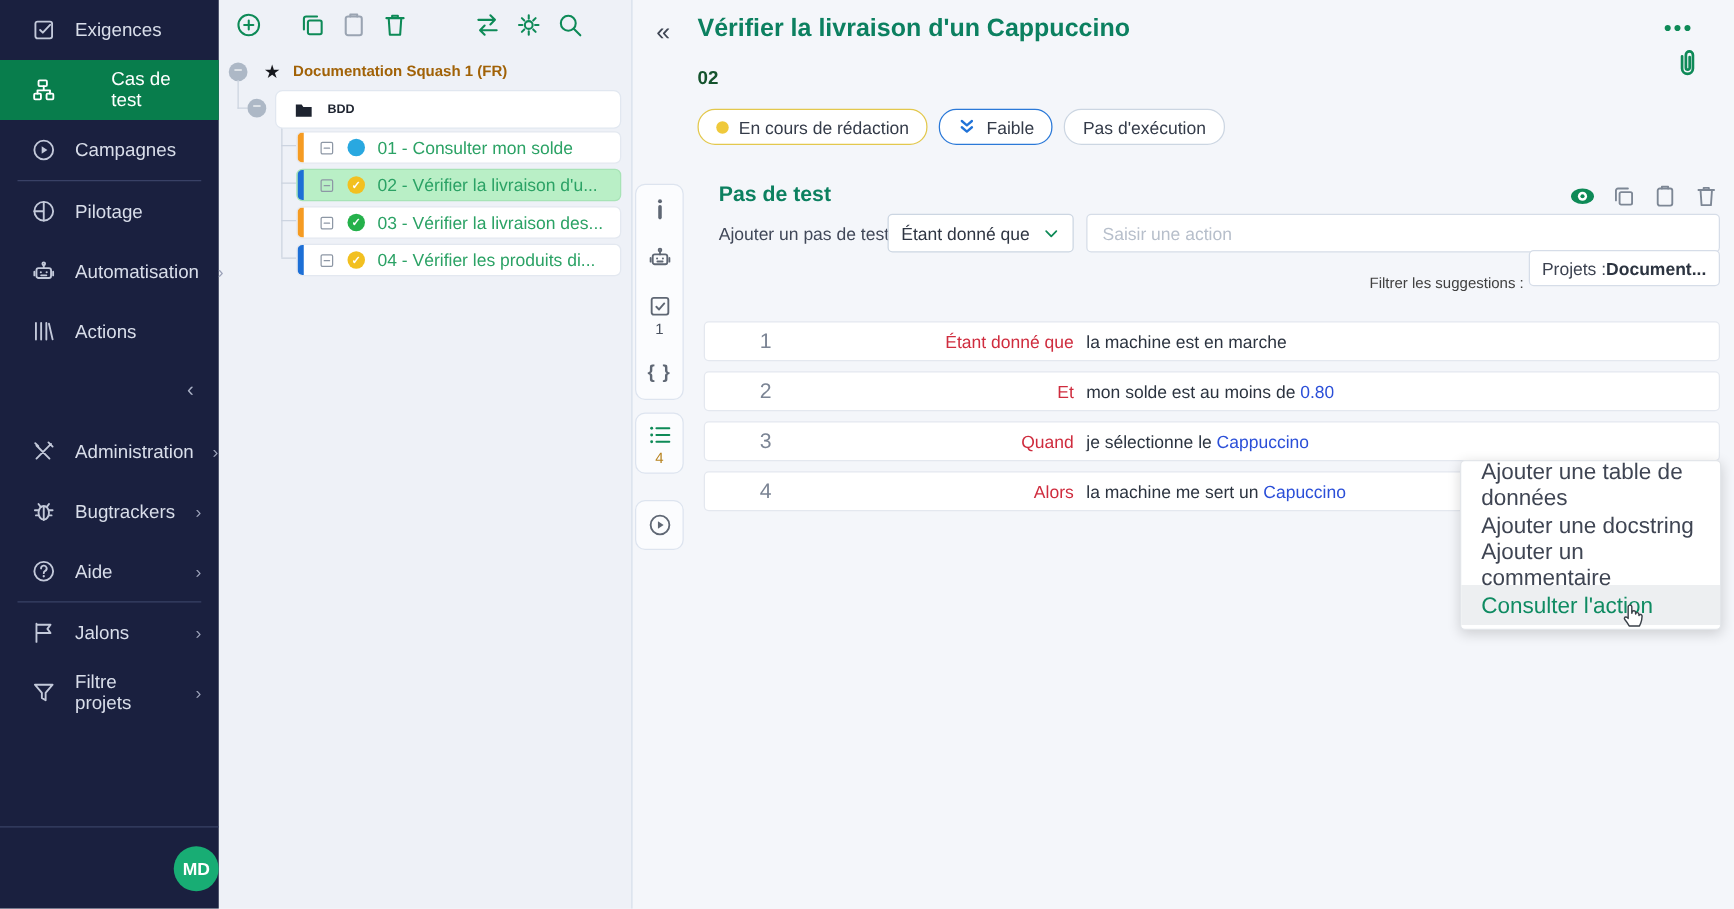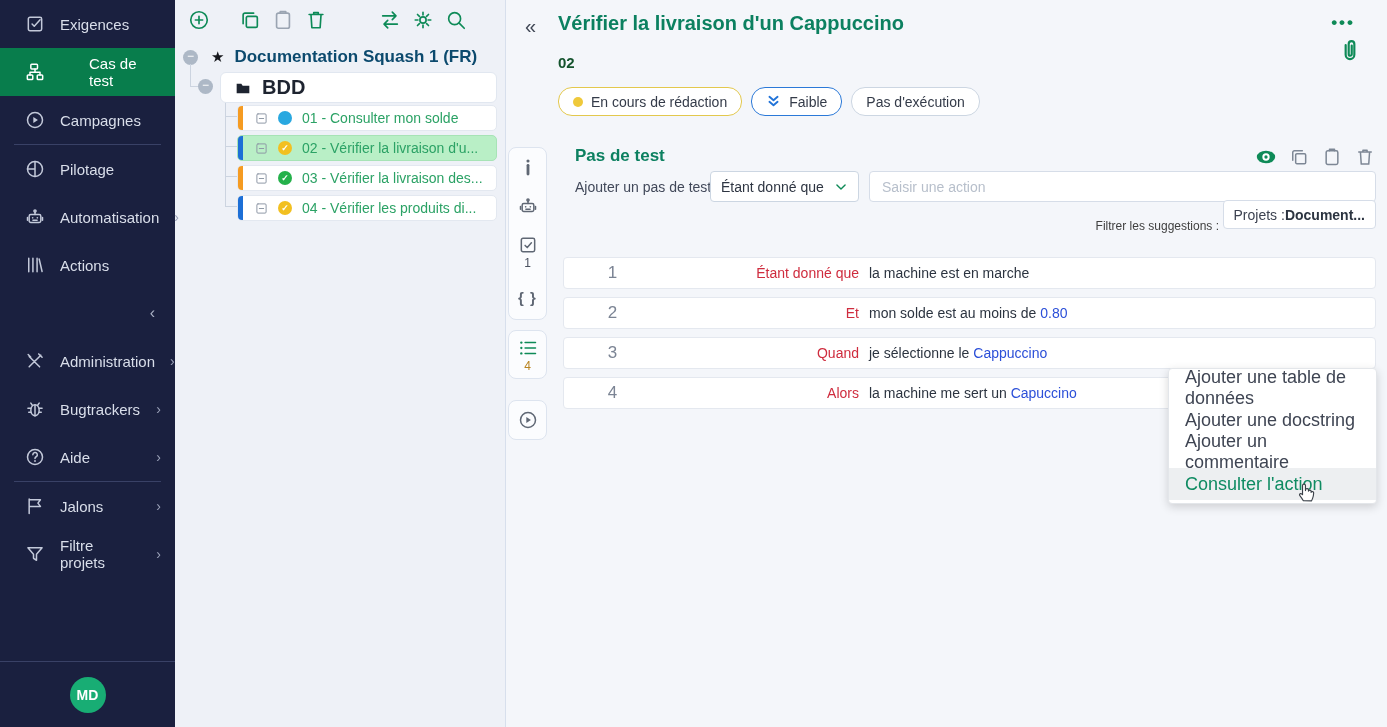--- a/index.html
+++ b/index.html
@@ -10,37 +10,37 @@
   .sidebar{position:absolute;left:0;top:0;bottom:0;width:175px;background:#1a203f;color:#d9deea;display:flex;flex-direction:column;z-index:3;}
   .logo{height:64px;display:flex;align-items:center;justify-content:center;border-bottom:1px solid #343b5e;flex:none;cursor:pointer;}
   .nav{flex:none;}
   .nav-item{height:48px;display:flex;align-items:center;padding:0 14px 0 25px;gap:15px;font-size:15px;cursor:pointer;}
   .nav-item .icon{width:20px;height:20px;flex:none;color:#c3c9da;}
   .nav-item.active{background:#087d4c;color:#fff;gap:44px;}
   .nav-item.active .icon{color:#fff;}
   .nav-chevron{margin-left:auto;color:#9aa1b8;font-size:14px;}
   .nav-divider{height:1px;background:#394166;margin:0 14px;}
   .collapse-row{height:48px;display:flex;align-items:center;justify-content:flex-end;padding-right:20px;color:#aab1c5;font-size:16px;cursor:pointer;}
-  .avatar-zone{margin-top:auto;border-top:1px solid #394166;height:65px;display:flex;align-items:center;justify-content:center;flex:none;}
+  .avatar-zone{margin-top:auto;border-top:1px solid #394166;height:65px;display:flex;align-items:center;justify-content:flex-end;flex:none;}
   .avatar{width:36px;height:36px;border-radius:50%;background:#18ad74;color:#fff;font-weight:bold;font-size:14px;display:flex;align-items:center;justify-content:center;cursor:pointer;}
 
   
   .tree-panel{position:absolute;left:175px;top:0;bottom:0;width:330px;background:#eef1f7;border-right:1px solid #d7dfec;z-index:2;}
   .tree-toolbar{height:40px;display:flex;align-items:center;padding:0 27px 0 13px;}
   .tico{width:22px;height:22px;color:#0d8a57;background:none;border:0;padding:0;cursor:pointer;flex:none;}
   .tico.disabled{color:#9aa4b2;}
   .sp-big{width:29px;flex:none;} .sp{width:11px;flex:none;} .grow{flex:1;}
   .tree-root-row{display:flex;align-items:center;height:22px;margin:6px 0 4px 8px;}
   .toggle{width:15px;height:15px;border-radius:50%;background:#adb8c6;color:#fff;font-size:12px;line-height:13px;text-align:center;flex:none;cursor:pointer;}
   .root-star{margin-left:13px;font-size:15px;color:#16181d;}
-  .root-label{margin-left:10px;font-size:17px;font-weight:bold;color:#0c4a6e;}
+  .root-label{margin-left:10px;font-size:12px;font-weight:bold;color:#a16207;}
   .bdd-row{position:relative;margin:4px 8px 0 45px;height:29px;background:#fff;border:1px solid #e1e7f0;border-radius:6px;display:flex;align-items:center;padding-left:14px;gap:11px;cursor:pointer;}
   .bdd-toggle{position:absolute;left:-23px;top:6px;}
   .folder-ic{width:16px;height:16px;color:#1e2430;}
-  .bdd-label{font-size:20px;font-weight:bold;color:#1e2430;}
+  .bdd-label{font-size:10px;font-weight:bold;color:#1e2430;}
   .tree-items{margin:2px 8px 0 62px;}
   .titem{position:relative;display:flex;align-items:center;background:#fff;border:1px solid #e3e8f0;border-radius:5px;height:24px;margin-bottom:4px;padding-left:17px;gap:10px;overflow:hidden;cursor:pointer;}
   .titem .bar{position:absolute;left:0;top:0;bottom:0;width:5px;}
   .titem.selected{background:#b9efc6;border-color:#a7e3b6;}
   .mini-toggle{width:13px;height:13px;color:#8d97a5;flex:none;}
   .status-dot{width:14px;height:14px;border-radius:50%;flex:none;color:#fff;font-size:9px;font-weight:bold;line-height:14px;text-align:center;}
   .titem-label{font-size:14px;color:#2ba265;white-space:nowrap;overflow:hidden;}
   .tl{position:absolute;background:#ccd4e0;}
 
   

